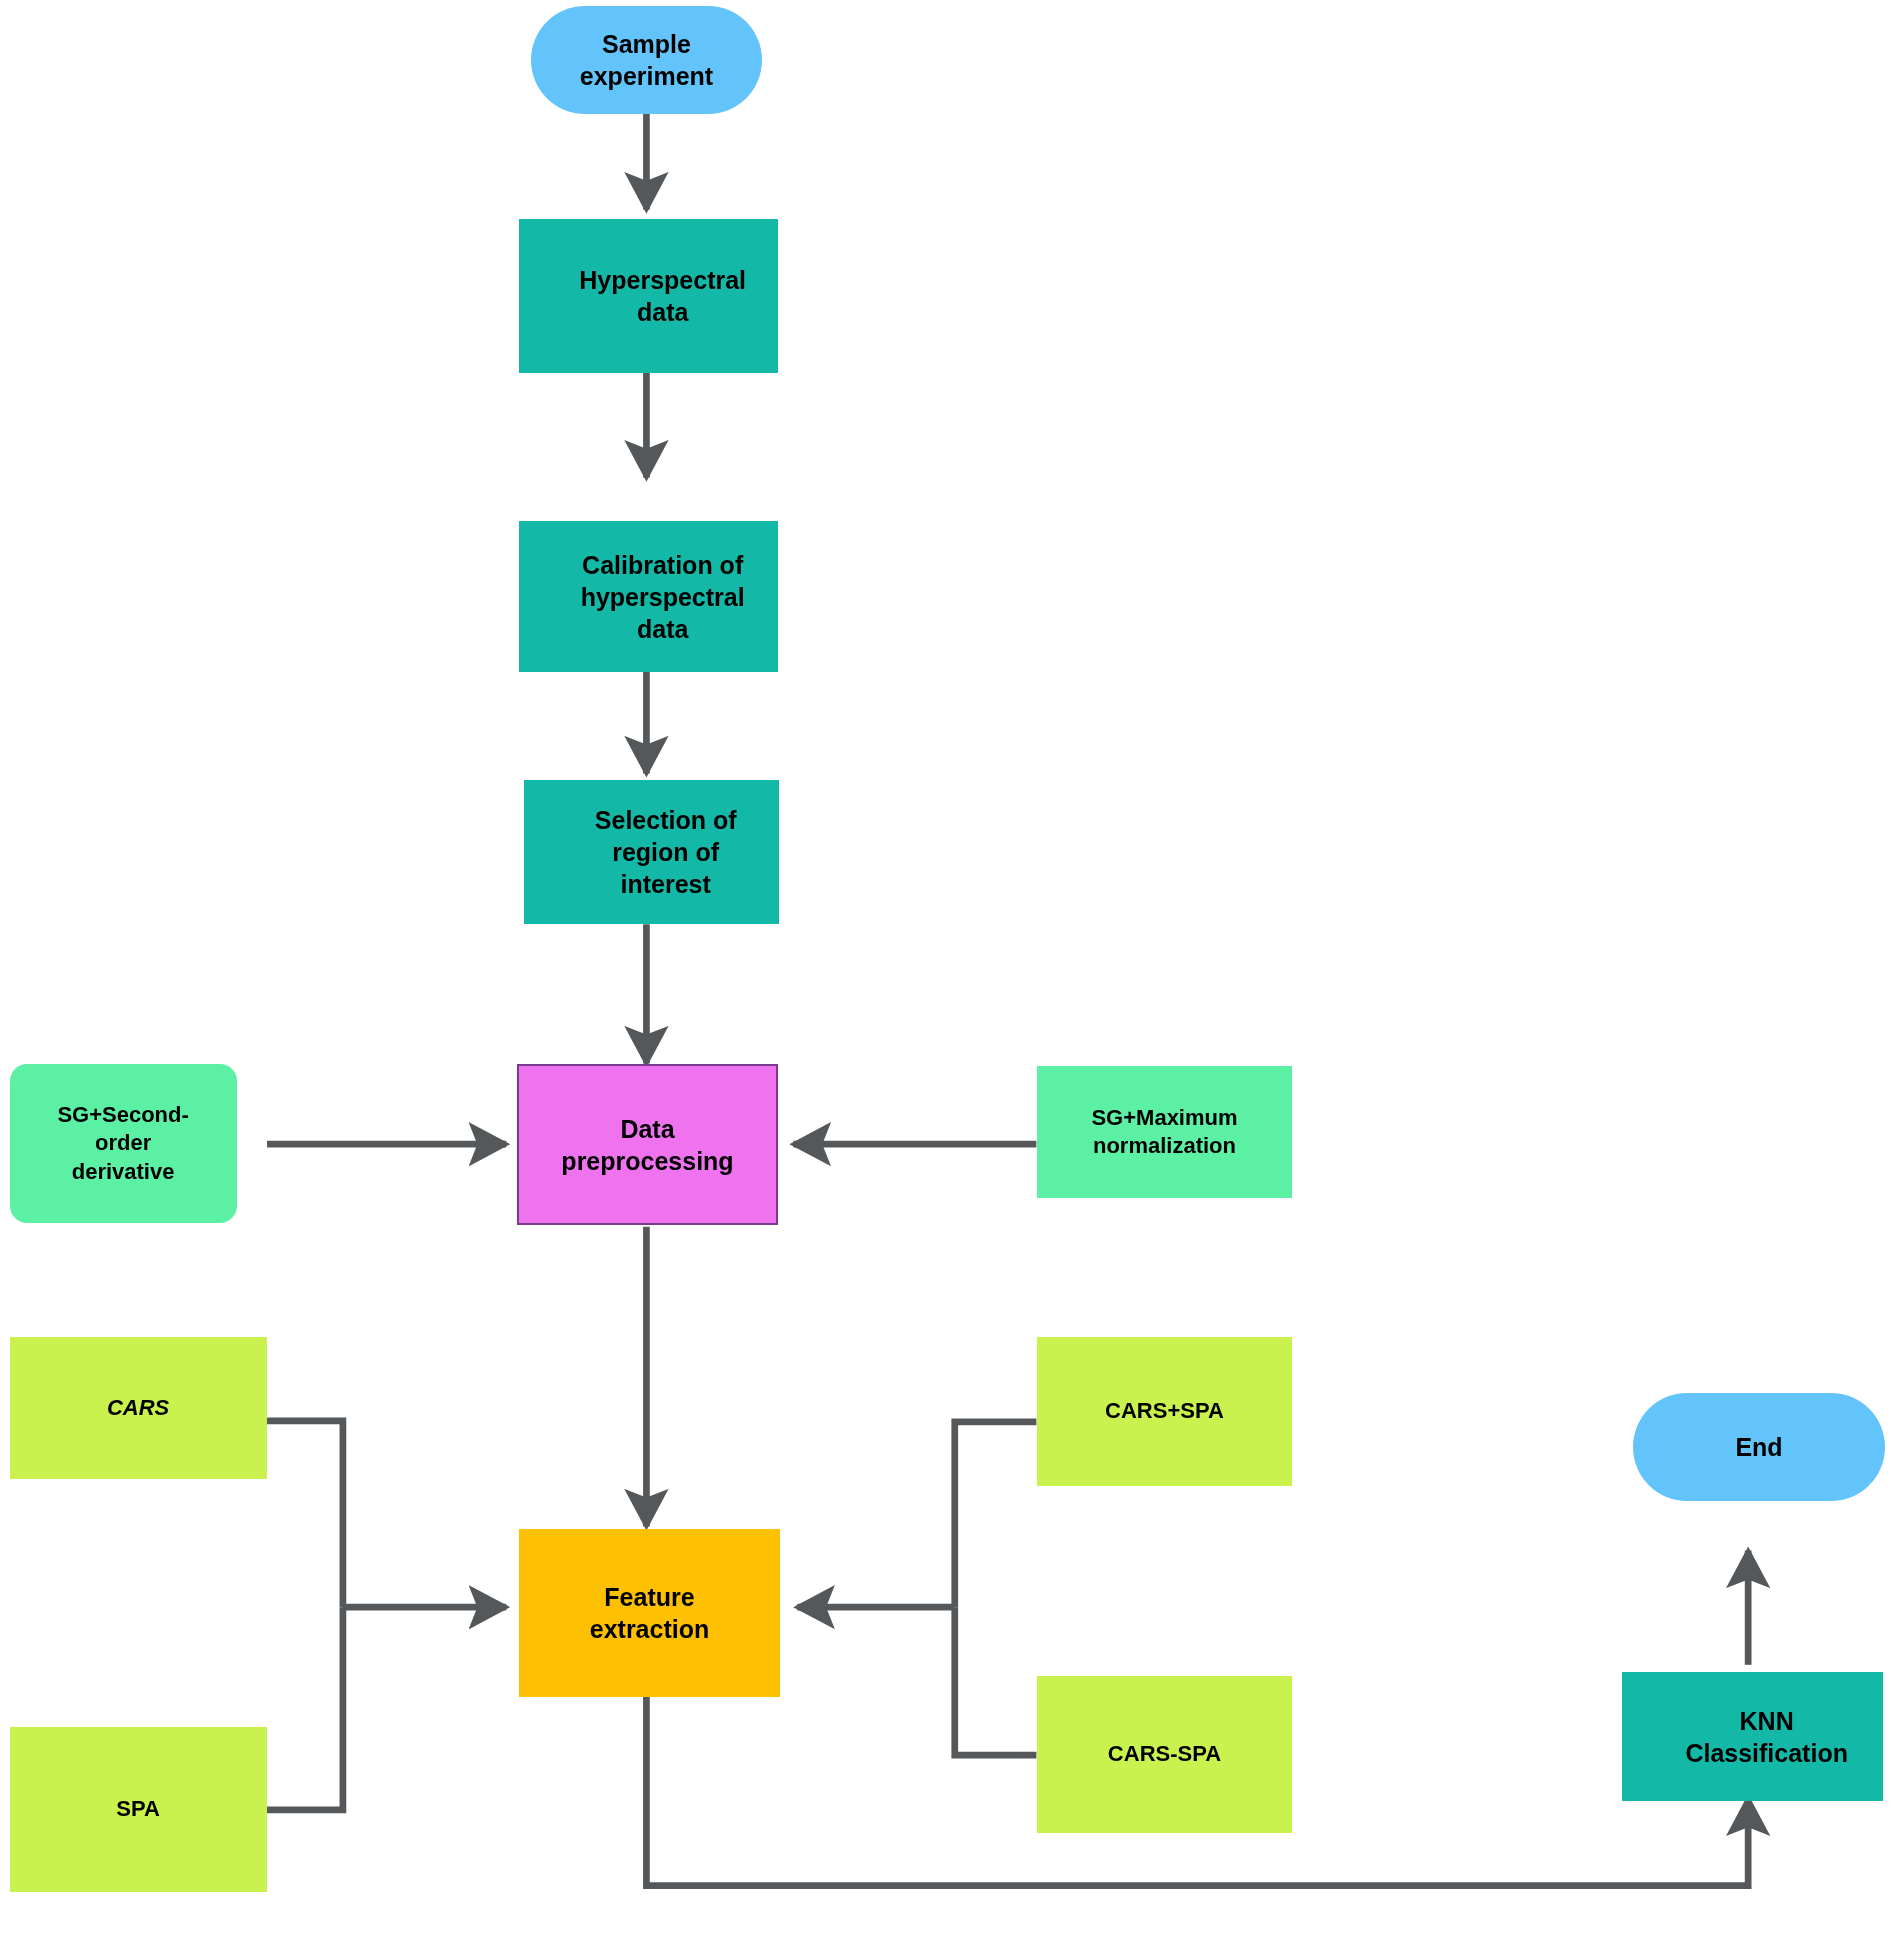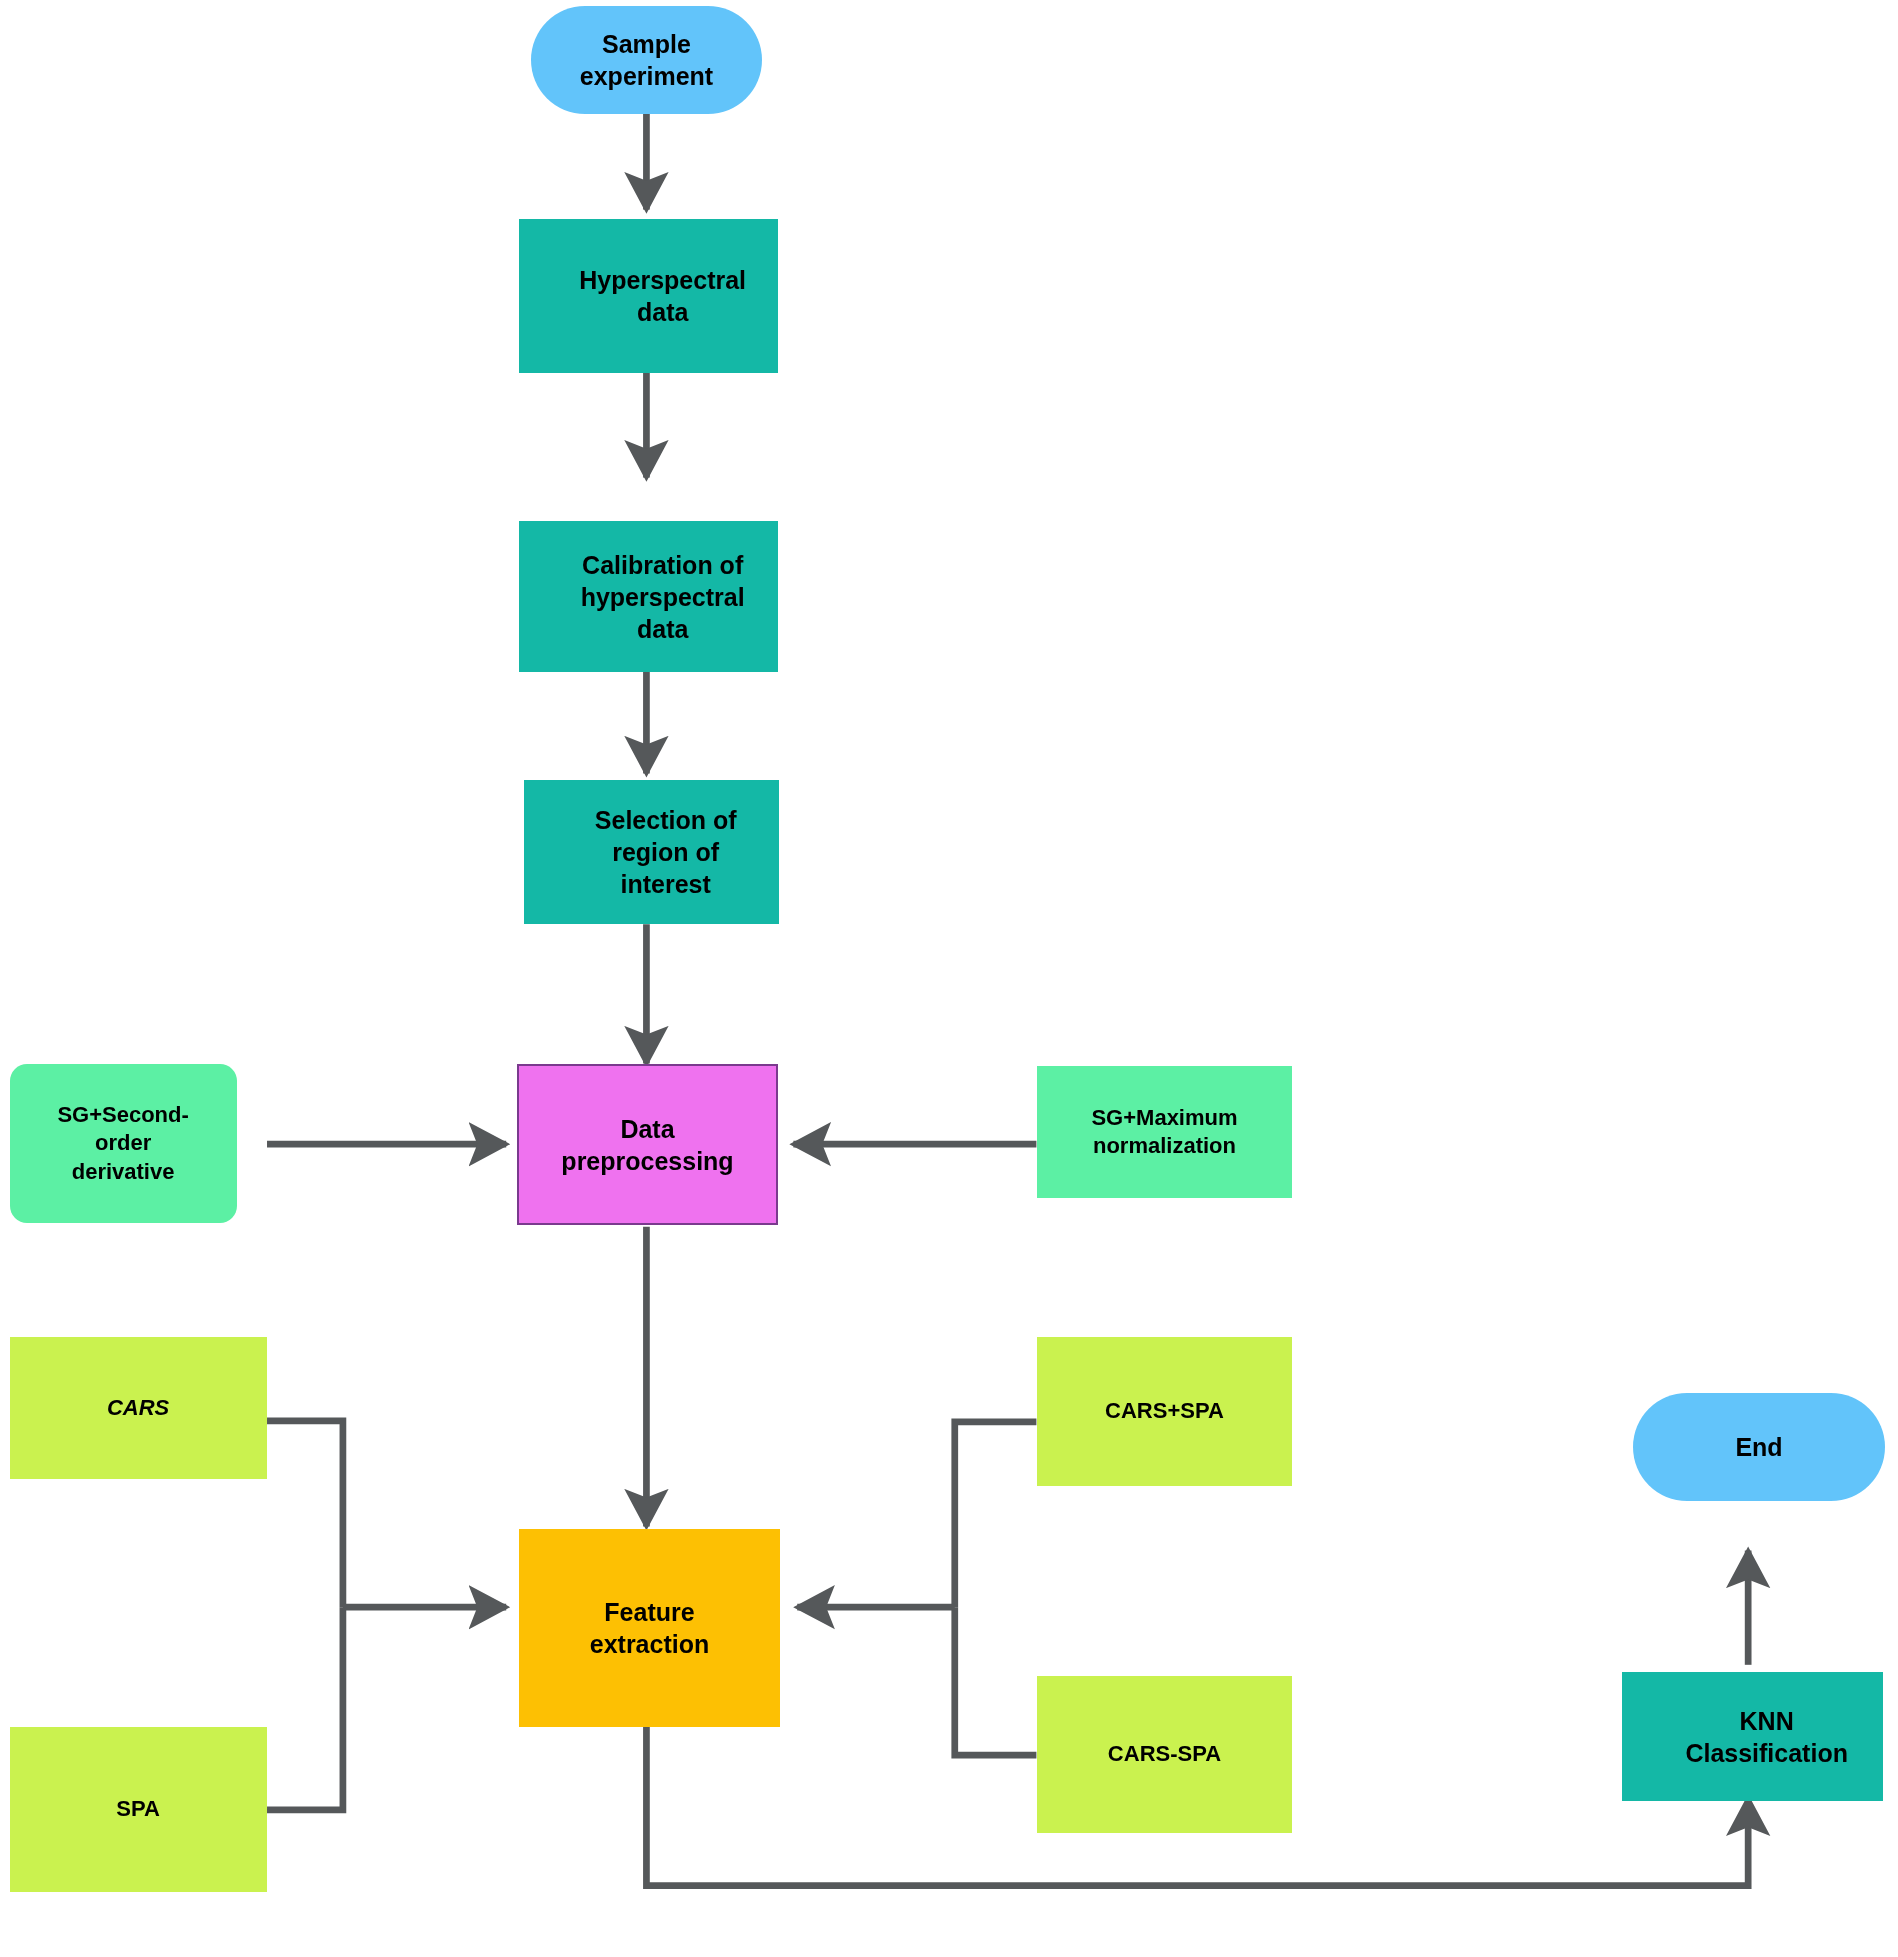--- a/index.html
+++ b/index.html
@@ -140,21 +140,21 @@
   </div>
 
   <div class="node proc-lime fs-sm" style="left:1037px; top:1337px; width:255px; height:149px;">
     <span class="lbl">CARS+SPA</span>
   </div>
 
   <div class="node terminal proc-blue fs-lg" style="left:1633px; top:1393px; width:252px; height:108px;">
     <span class="lbl">End</span>
   </div>
 
-  <div class="node proc-amber fs-lg" style="left:519px; top:1529px; width:261px; height:198px;">
+  <div class="node proc-amber fs-lg" style="left:519px; top:1529px; width:261px; height:168px;">
     <span class="lbl">Feature
 extraction</span>
   </div>
 
   <div class="node proc-lime fs-sm" style="left:1037px; top:1676px; width:255px; height:157px;">
     <span class="lbl">CARS-SPA</span>
   </div>
 
   <div class="node proc-pink fs-lg" style="left:1622px; top:1672px; width:261px; height:129px;">
     <span class="lbl">KNN

